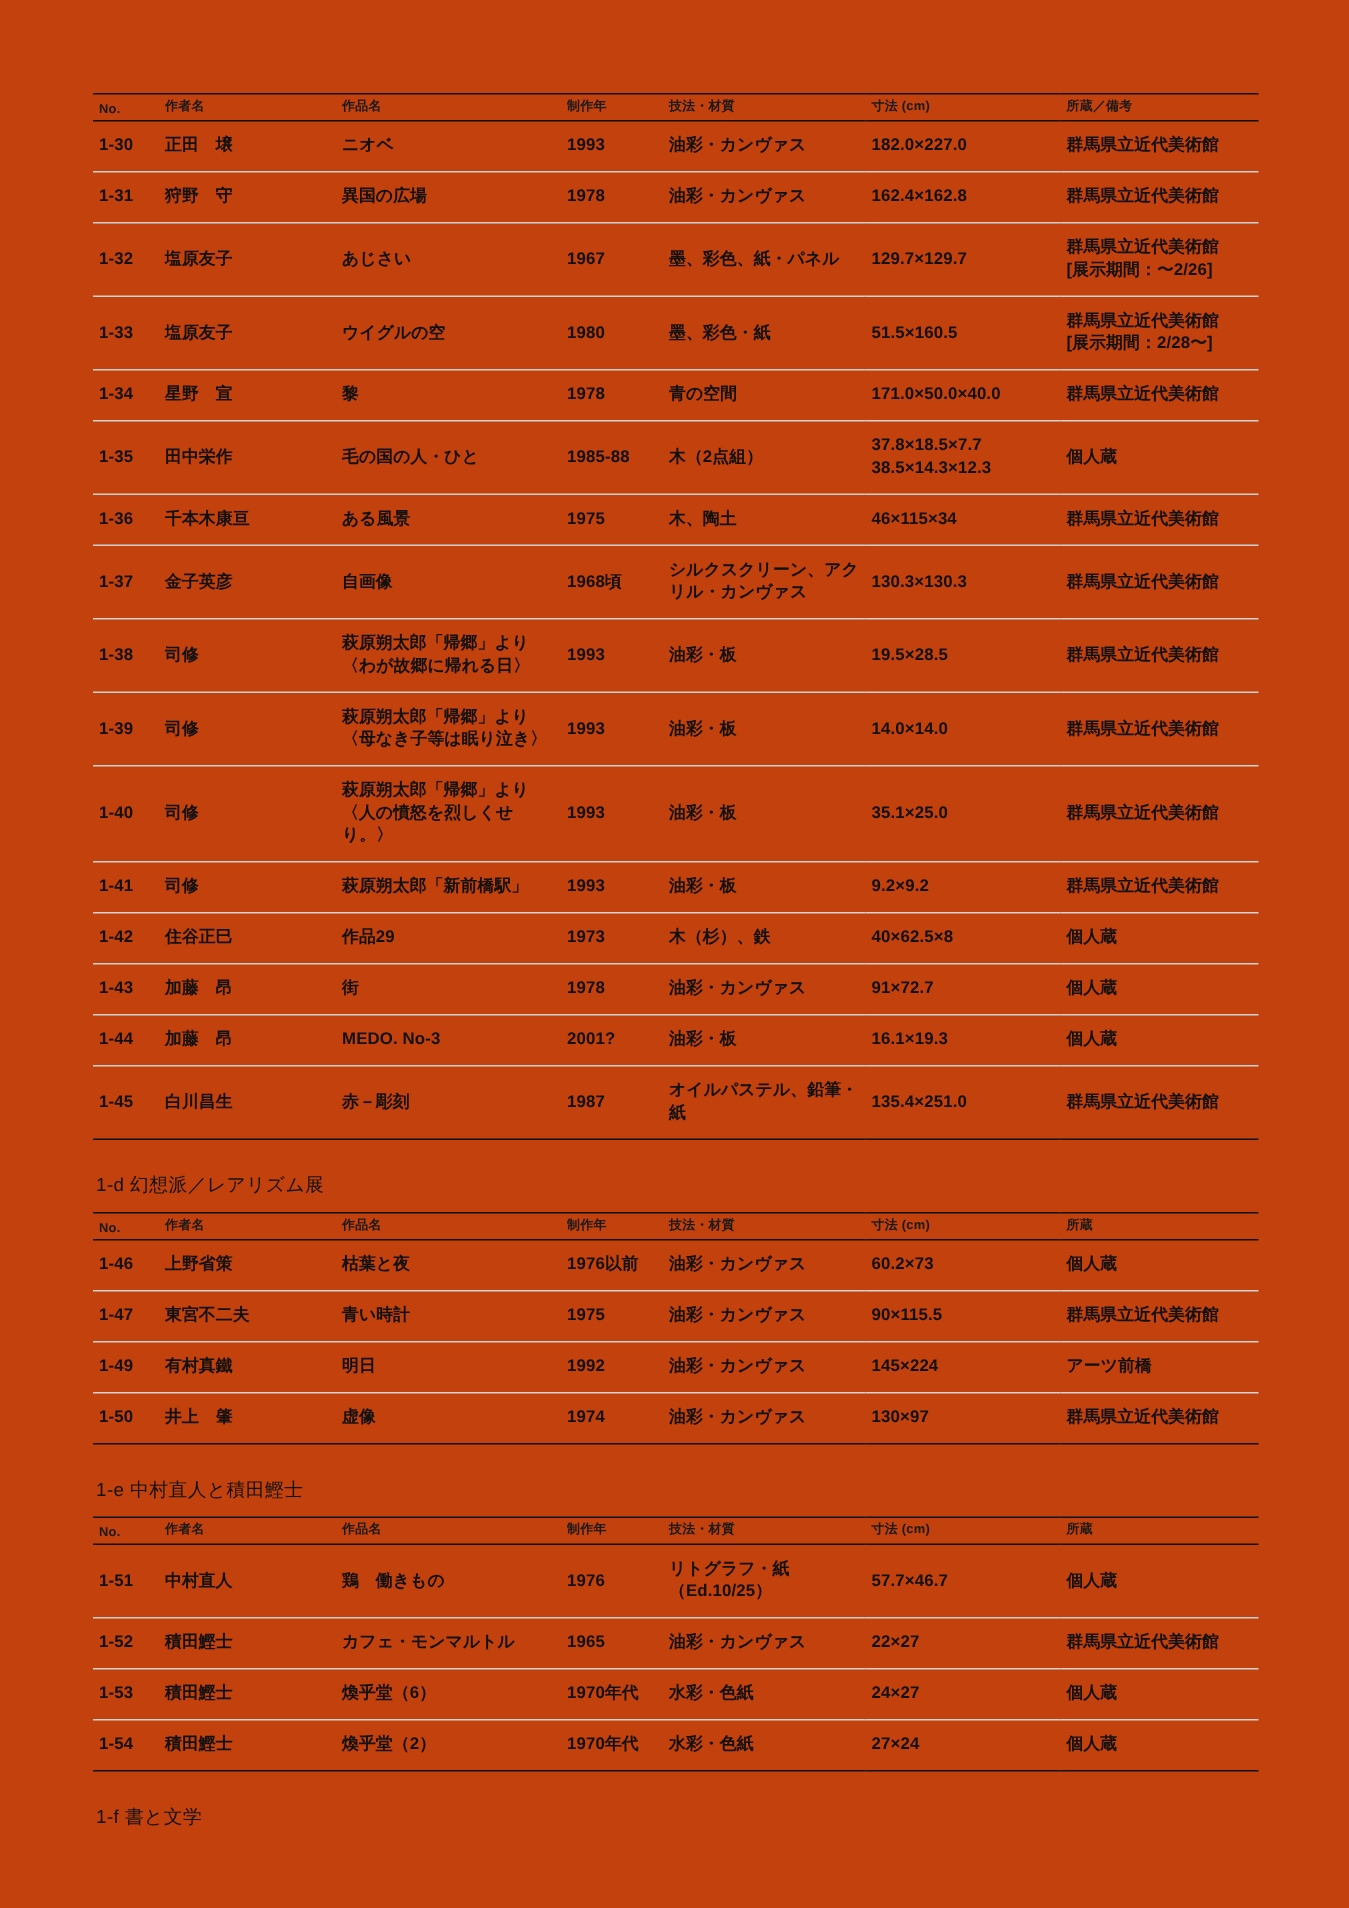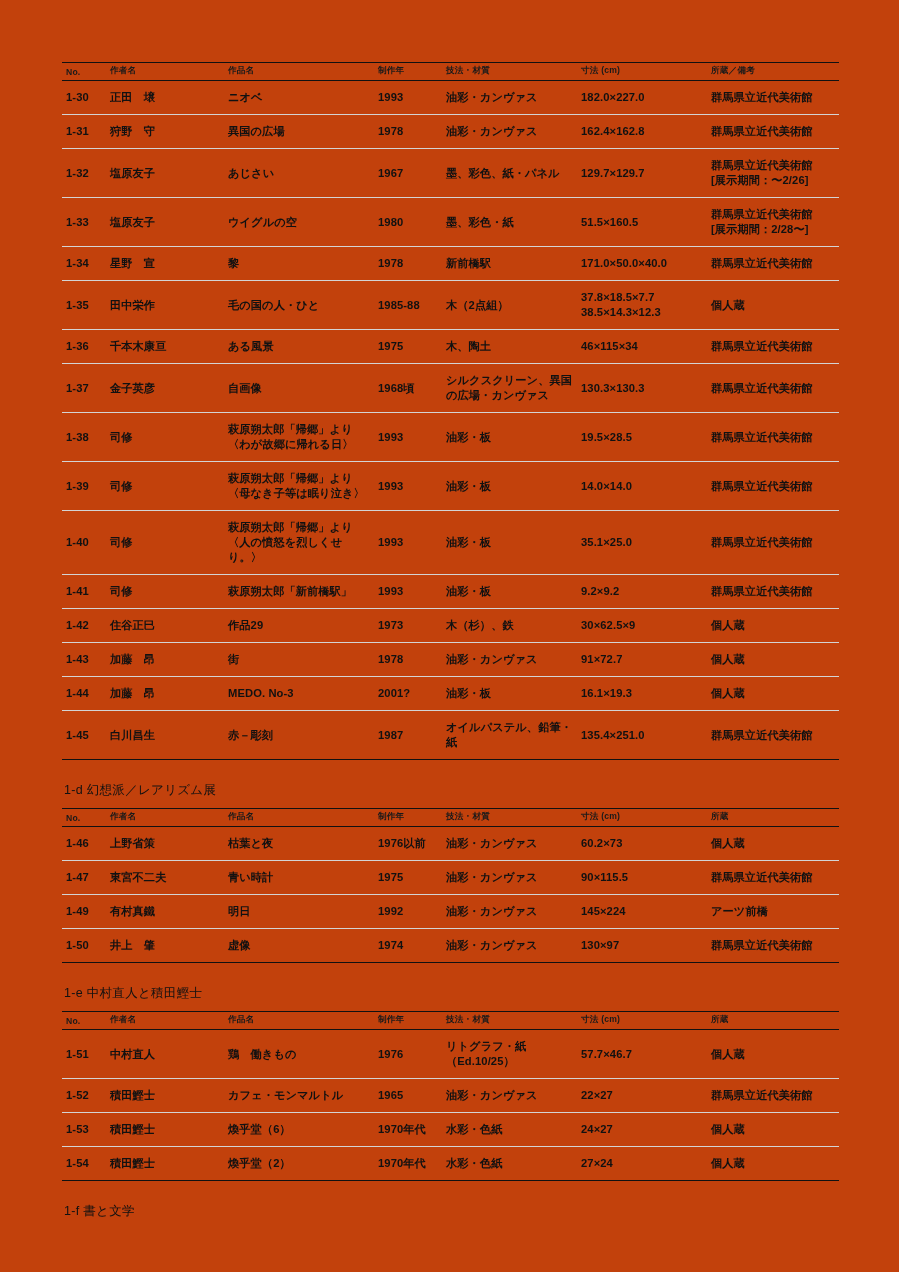--- a/index.html
+++ b/index.html
@@ -153,21 +153,21 @@
               <td class="cell-owner">
                 <span class="note-line">群馬県立近代美術館</span>
                 <span class="note-line">[展示期間：2/28〜]</span>
               </td>
             </tr>
             <tr>
               <td class="cell-no">1-34</td>
               <td class="cell-artist">星野　宣</td>
               <td class="cell-work">黎</td>
               <td class="cell-year">1978</td>
-              <td class="cell-material">新前橋駅</td>
+              <td class="cell-material">青の空間</td>
               <td class="cell-dim">171.0×50.0×40.0</td>
               <td class="cell-owner">群馬県立近代美術館</td>
             </tr>
             <tr>
               <td class="cell-no">1-35</td>
               <td class="cell-artist">田中栄作</td>
               <td class="cell-work">毛の国の人・ひと</td>
               <td class="cell-year">1985-88</td>
               <td class="cell-material">木（2点組）</td>
               <td class="cell-dim">
@@ -183,21 +183,21 @@
               <td class="cell-year">1975</td>
               <td class="cell-material">木、陶土</td>
               <td class="cell-dim">46×115×34</td>
               <td class="cell-owner">群馬県立近代美術館</td>
             </tr>
             <tr>
               <td class="cell-no">1-37</td>
               <td class="cell-artist">金子英彦</td>
               <td class="cell-work">自画像</td>
               <td class="cell-year">1968頃</td>
-              <td class="cell-material">シルクスクリーン、異国の広場・カンヴァス</td>
+              <td class="cell-material">シルクスクリーン、アクリル・カンヴァス</td>
               <td class="cell-dim">130.3×130.3</td>
               <td class="cell-owner">群馬県立近代美術館</td>
             </tr>
             <tr>
               <td class="cell-no">1-38</td>
               <td class="cell-artist">司修</td>
               <td class="cell-work">萩原朔太郎「帰郷」より〈わが故郷に帰れる日〉</td>
               <td class="cell-year">1993</td>
               <td class="cell-material">油彩・板</td>
               <td class="cell-dim">19.5×28.5</td>
@@ -229,21 +229,21 @@
               <td class="cell-material">油彩・板</td>
               <td class="cell-dim">9.2×9.2</td>
               <td class="cell-owner">群馬県立近代美術館</td>
             </tr>
             <tr>
               <td class="cell-no">1-42</td>
               <td class="cell-artist">住谷正巳</td>
               <td class="cell-work">作品29</td>
               <td class="cell-year">1973</td>
               <td class="cell-material">木（杉）、鉄</td>
-              <td class="cell-dim">30×62.5×9</td>
+              <td class="cell-dim">40×62.5×8</td>
               <td class="cell-owner">個人蔵</td>
             </tr>
             <tr>
               <td class="cell-no">1-43</td>
               <td class="cell-artist">加藤　昂</td>
               <td class="cell-work">街</td>
               <td class="cell-year">1978</td>
               <td class="cell-material">油彩・カンヴァス</td>
               <td class="cell-dim">91×72.7</td>
               <td class="cell-owner">個人蔵</td>

